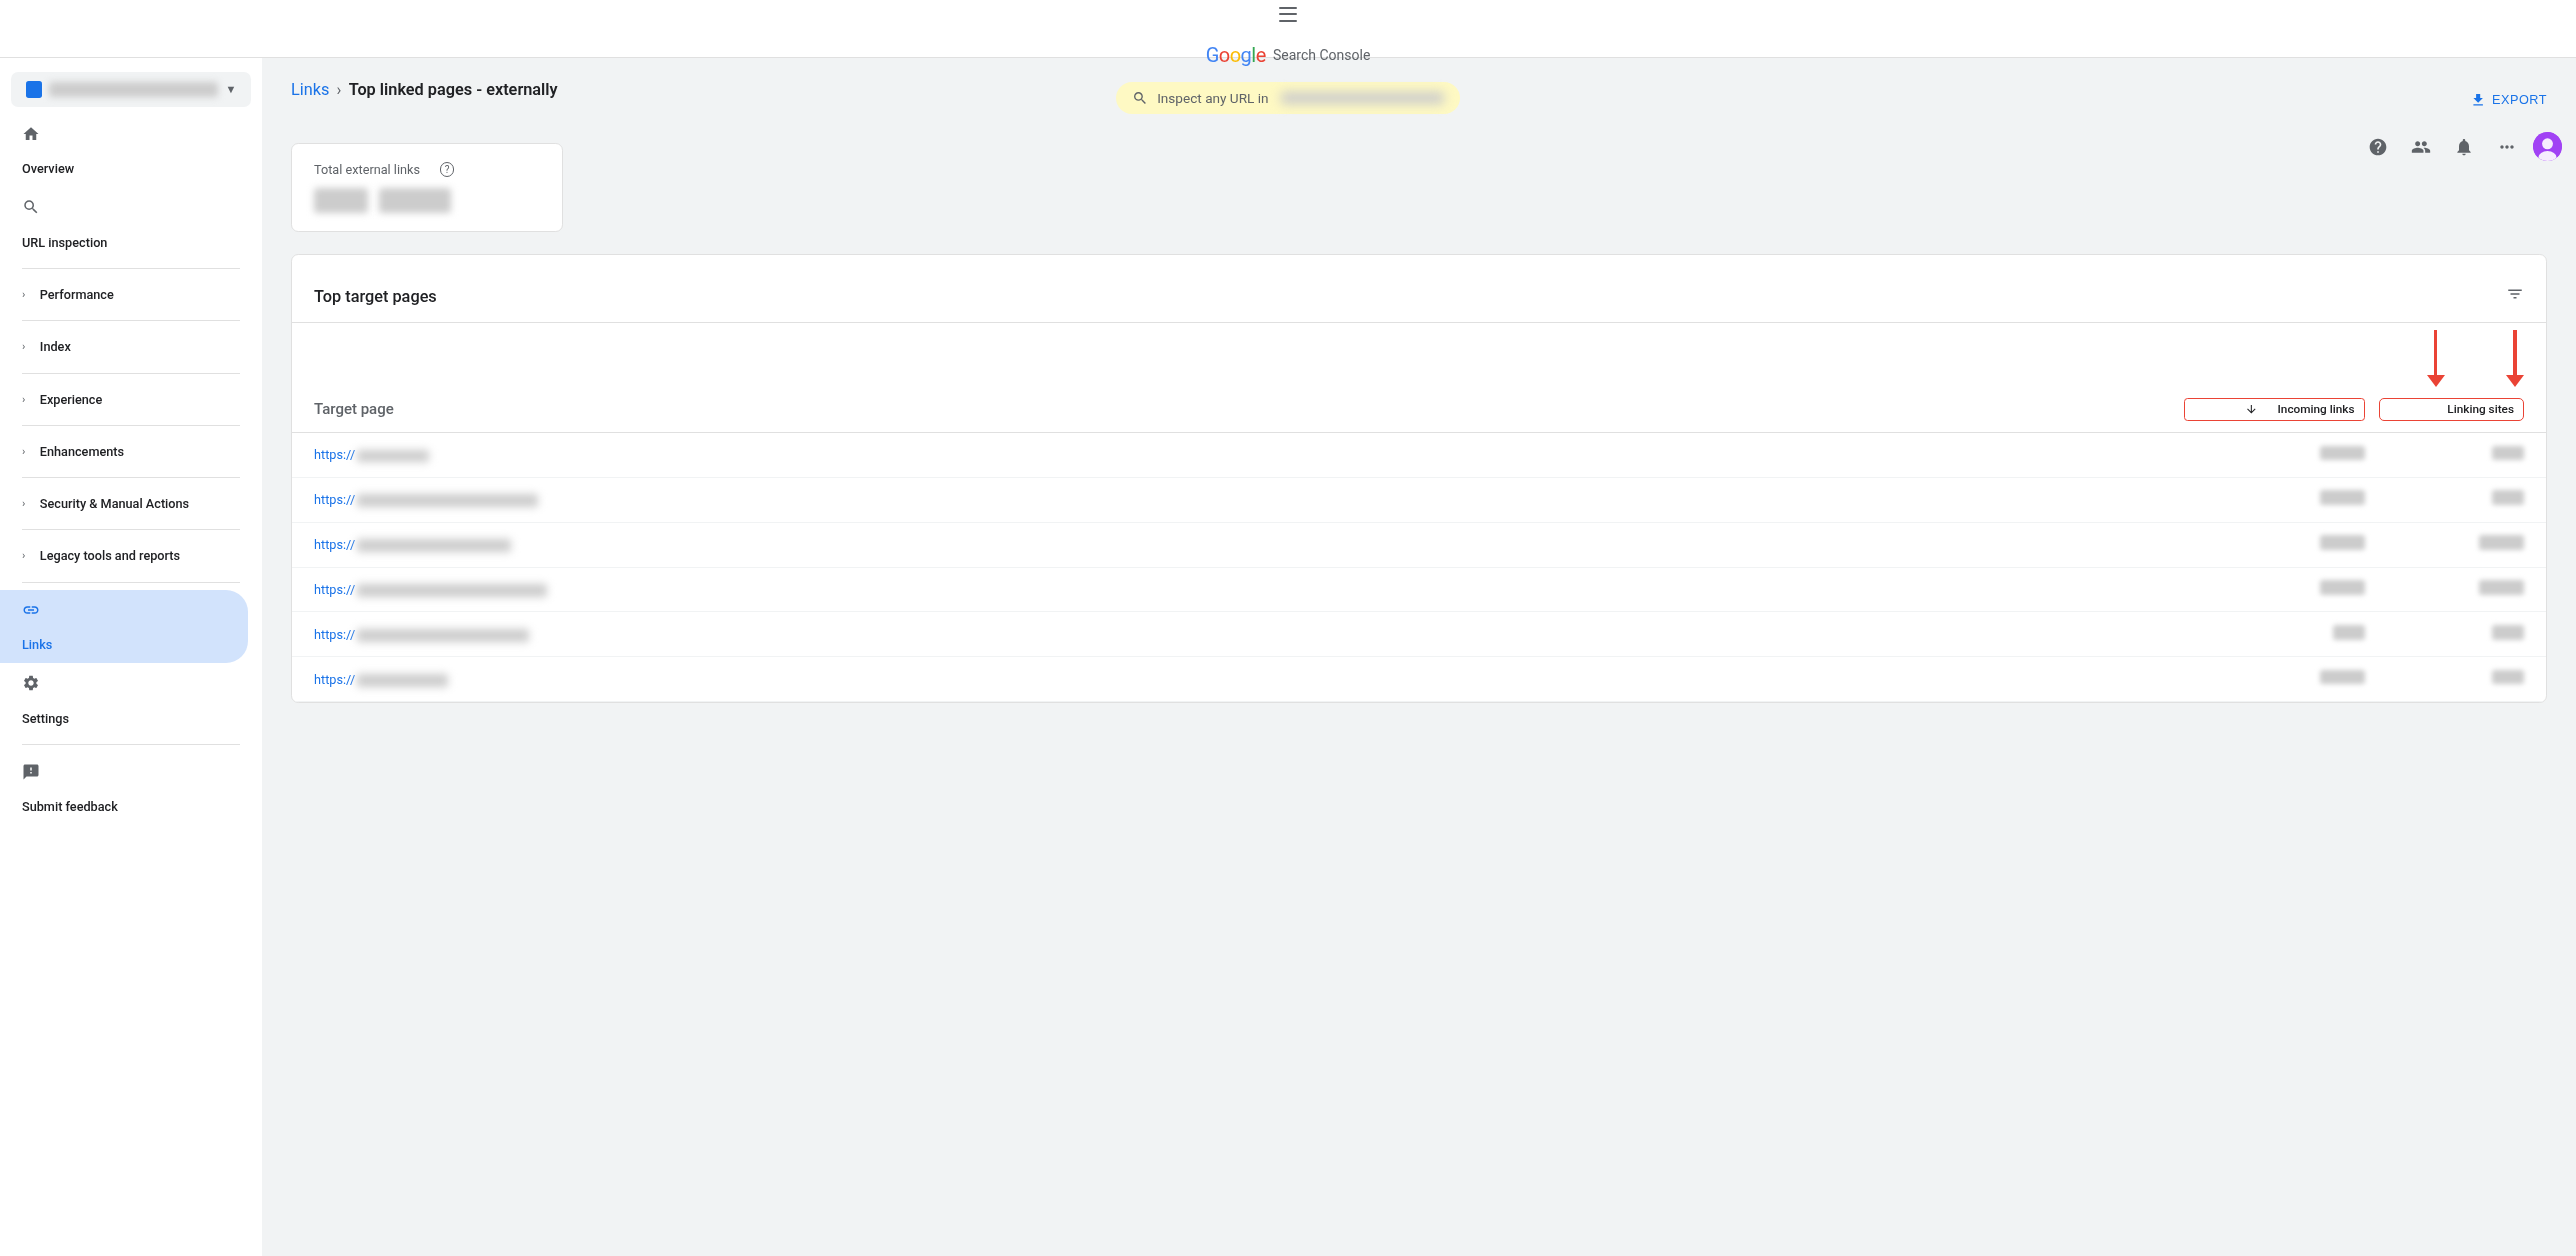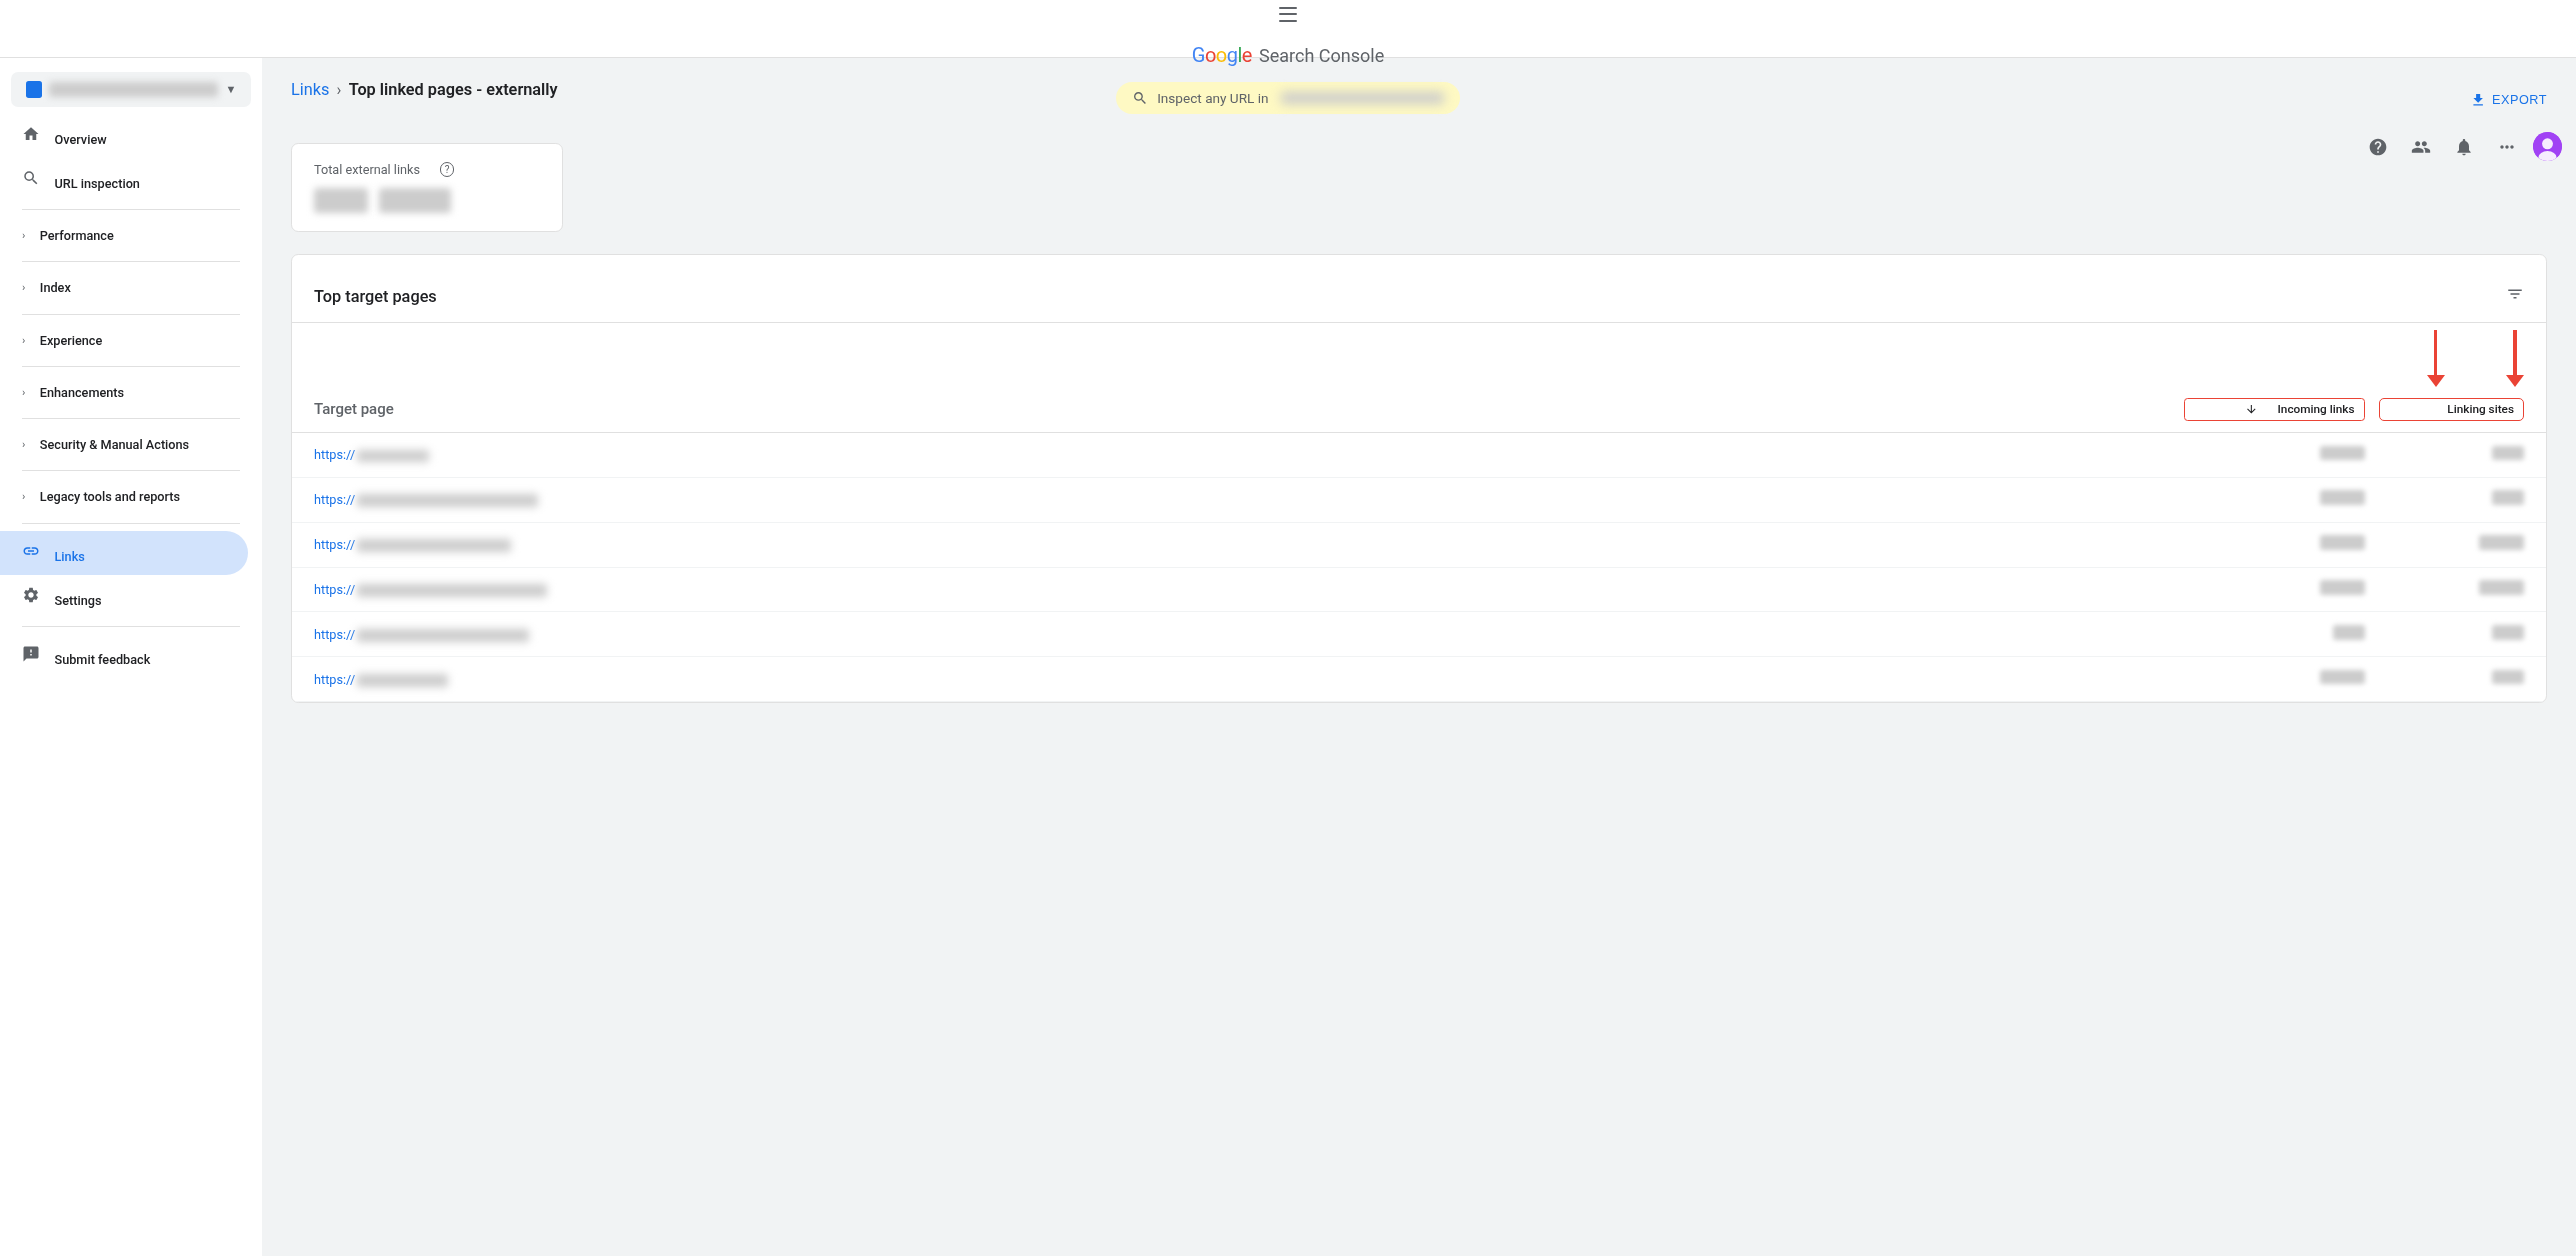--- a/index.html
+++ b/index.html
@@ -14,21 +14,21 @@
     .header-menu-icon { cursor: pointer; display: flex; flex-direction: column; gap: 4.5px; padding: 7.2px; }
     .header-menu-icon span { display: block; width: 18px; height: 1.8px; background: #5f6368; border-radius: 1.8px; }
     .header-logo { display: flex; align-items: center; gap: 3.6px; }
     .logo-google { font-size: 20px; font-weight: 400; letter-spacing: -0.5px; }
     .logo-g { color: #4285F4; }
     .logo-o1 { color: #EA4335; }
     .logo-o2 { color: #FBBC05; }
     .logo-g2 { color: #4285F4; }
     .logo-l { color: #34A853; }
     .logo-e { color: #EA4335; }
-    .logo-title { font-size: 18px; color: #5f6368; font-weight: 400; margin-left: 3.6px; }
+    .logo-title { font-size: 14px; color: #5f6368; font-weight: 400; margin-left: 3.6px; }
     .header-search {
       flex: 1; max-width: 652px; display: flex; align-items: center;
       background: #fef9c3; border-radius: 22px; padding: 7.2px 14.5px; gap: 9px;
       border: 0.9px solid transparent;
     }
     .search-placeholder { color: #5f6368; font-size: 13.6px; }
     .header-right { margin-left: auto; display: flex; align-items: center; gap: 7.2px; }
     .icon-btn {
       width: 36px; height: 36px; border-radius: 50%; display: flex; align-items: center; justify-content: center;
       cursor: pointer; color: #5f6368; font-size: 18px;
@@ -46,23 +46,23 @@
     .sidebar-property {
       display: flex; align-items: center; gap: 7.2px; padding: 9px 14.5px;
       margin: 7.2px 11px; border-radius: 7.2px; cursor: pointer;
       background: #f1f3f4;
     }
     .property-icon { width: 16.3px; height: 16.3px; background: #1a73e8; border-radius: 2.7px; }
     .property-name { font-size: 12.7px; color: #202124; flex: 1; filter: blur(3.6px); background: #ccc; border-radius: 3.6px; height: 14.5px; }
     .property-arrow { color: #5f6368; font-size: 11px; }
 
     .sidebar-item {
-      display: flex; align-items: flex-end; gap: 14.5px; padding: 11px 22px;
+      display: flex; align-items: flex-start; gap: 14.5px; padding: 11px 22px;
       cursor: pointer; border-radius: 0 22px 22px 0; margin-right: 14.5px;
-      font-size: 12.7px; color: #202124; font-weight: 500;
+      font-size: 12.7px; color: #202124; font-weight: 500; flex-direction: column;
     }
     .sidebar-item.active { background: #d2e3fc; color: #1a73e8; }
     .sidebar-item-icon { font-size: 18px; color: inherit; }
     .sidebar-item-label { font-size: 12.7px; font-weight: 500; }
 
     .sidebar-section {
       display: flex; align-items: center; gap: 14.5px; padding: 11px 22px;
       cursor: pointer; font-size: 12.7px; color: #202124; font-weight: 400;
     }
     .sidebar-chevron { font-size: 11px; color: #5f6368; }

